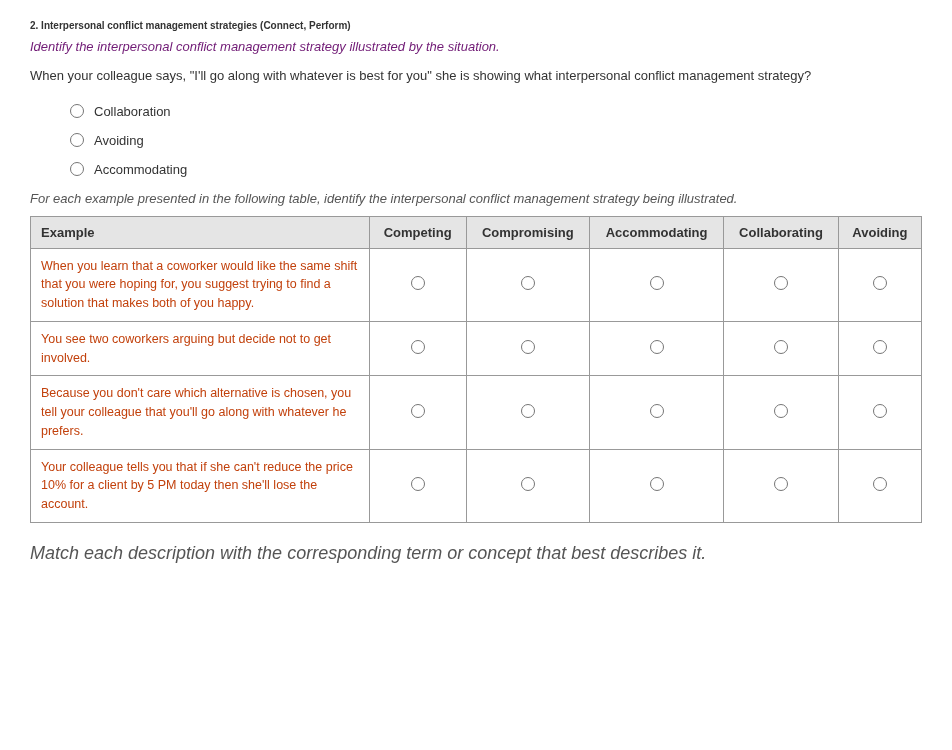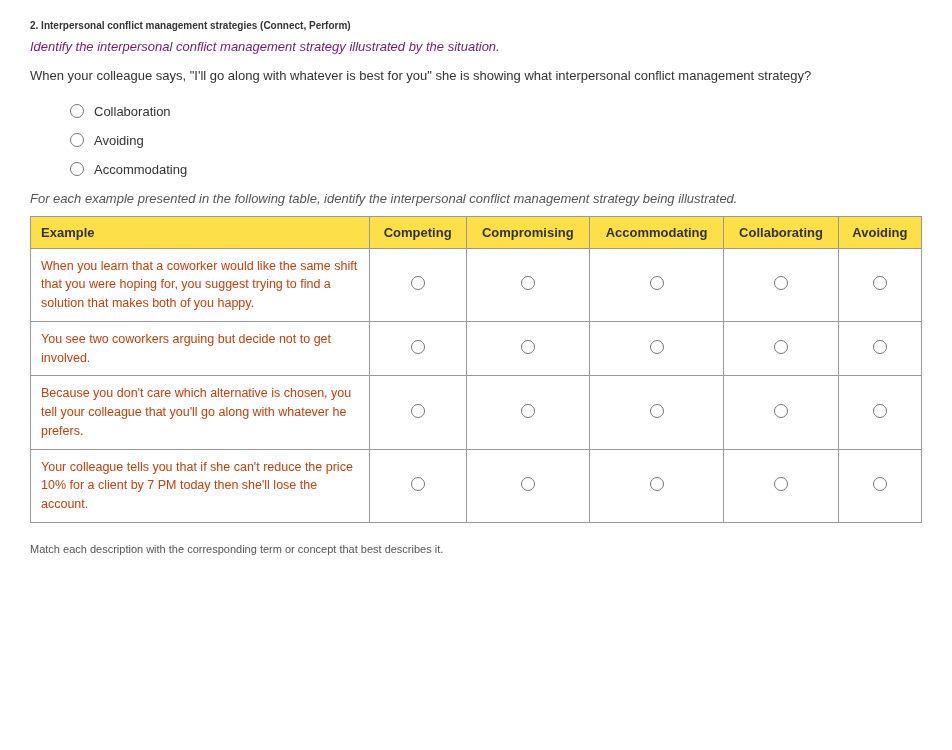--- a/index.html
+++ b/index.html
@@ -54,21 +54,21 @@
       margin-bottom: 20px;
     }
     table th, table td {
       border: 1px solid #999;
       padding: 8px 10px;
       vertical-align: middle;
     }
     table th {
       font-weight: bold;
       text-align: center;
-      background: #fde047;
+      background: #e5e5e5;
     }
     table th:first-child {
       text-align: left;
     }
     table td:first-child {
       font-size: 12.5px;
       line-height: 1.5;
       color: #c2410c;
       text-decoration: none;
       width: 38%;
@@ -79,23 +79,24 @@
     .table-radio {
       width: 14px;
       height: 14px;
       accent-color: #666;
       cursor: pointer;
     }
     .match-section {
       margin-top: 10px;
     }
     .match-instruction {
+      font-style: italic;
       color: #555;
       margin-bottom: 14px;
-      font-size: 11px;
+      font-size: 18px;
     }
     .match-row {
       display: flex;
       align-items: center;
       margin-bottom: 8px;
       font-size: 13px;
     }
     .match-row span {
       margin-right: 6px;
     }
@@ -180,21 +181,21 @@
     </tr>
     <tr>
       <td>Because you don't care which alternative is chosen, you tell your colleague that you'll go along with whatever he prefers.</td>
       <td><input type="radio" name="row2" class="table-radio" style=""></td>
       <td><input type="radio" name="row2" class="table-radio" style=""></td>
       <td><input type="radio" name="row2" class="table-radio" style=""></td>
       <td><input type="radio" name="row2" class="table-radio" style=""></td>
       <td><input type="radio" name="row2" class="table-radio" style=""></td>
     </tr>
     <tr>
-      <td>Your colleague tells you that if she can't reduce the price 10% for a client by 7 PM today then she'll lose the account.</td>
+      <td>Your colleague tells you that if she can't reduce the price 10% for a client by 5 PM today then she'll lose the account.</td>
       <td><input type="radio" name="row4" class="table-radio" style=""></td>
       <td><input type="radio" name="row4" class="table-radio" style=""></td>
       <td><input type="radio" name="row4" class="table-radio" style=""></td>
       <td><input type="radio" name="row4" class="table-radio" style=""></td>
       <td><input type="radio" name="row4" class="table-radio" style=""></td>
     </tr>
   </tbody>
 </table>
 
 <div class="match-section">

